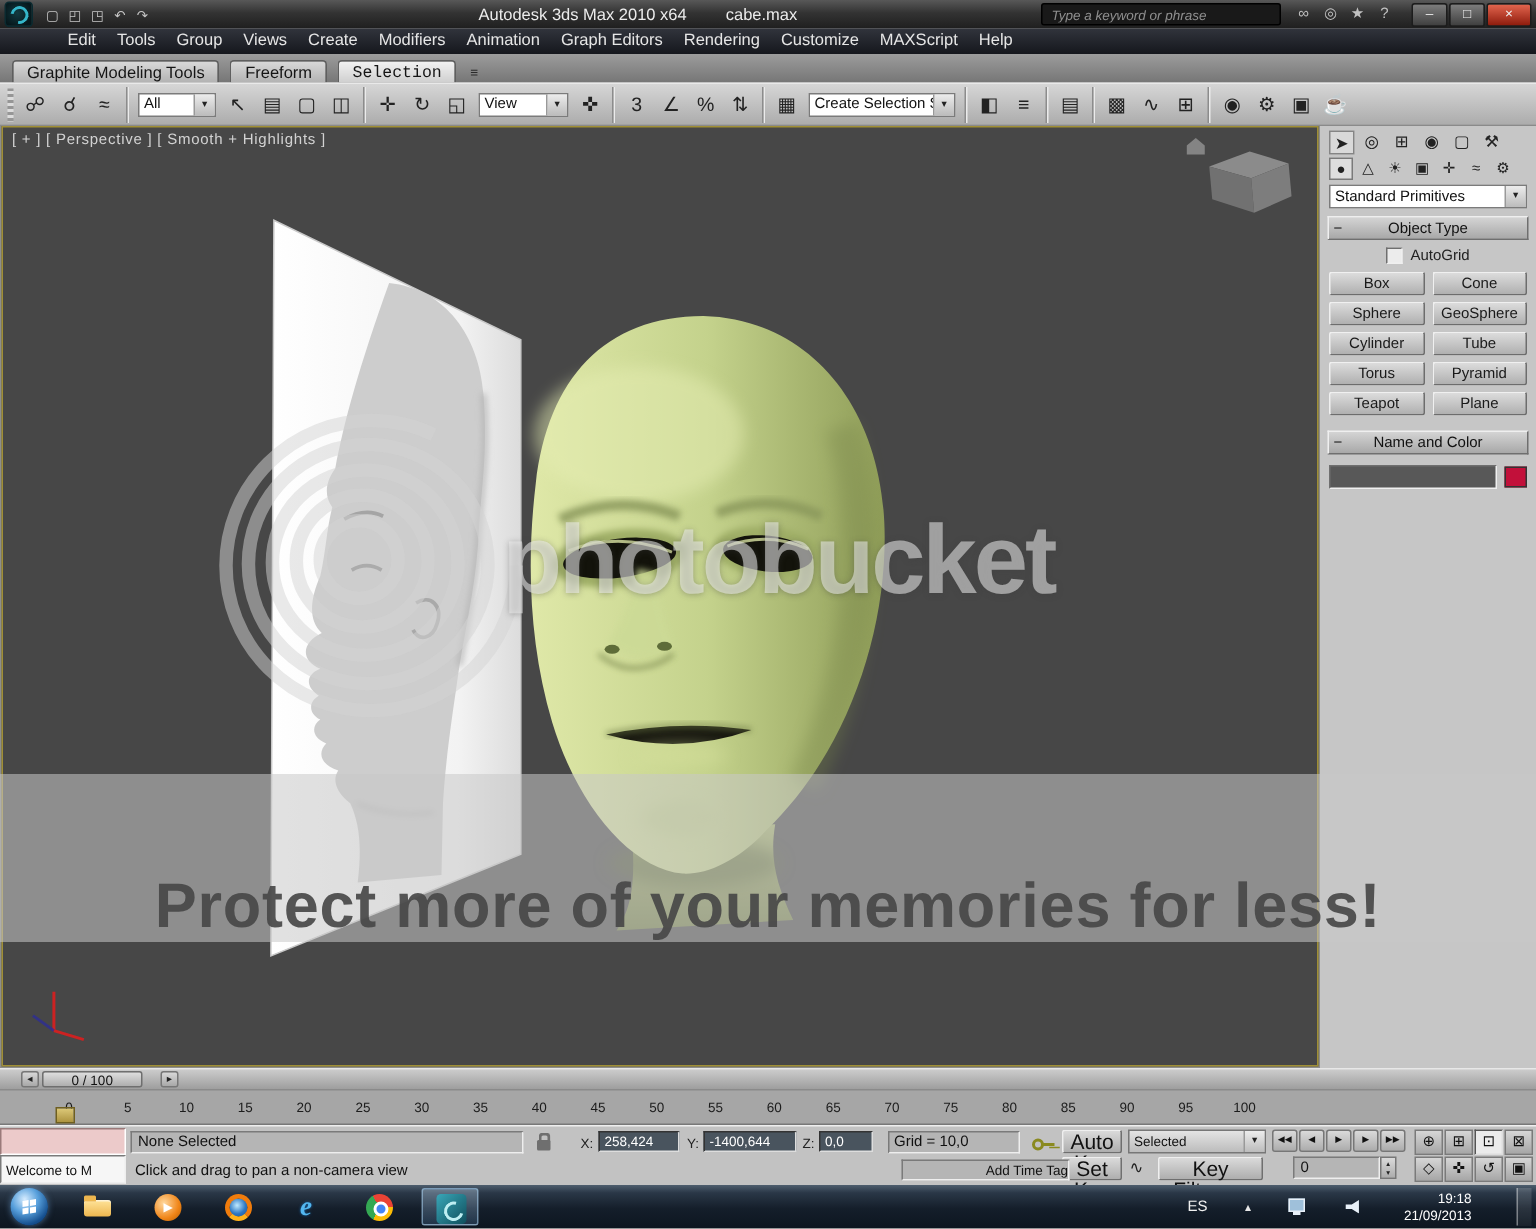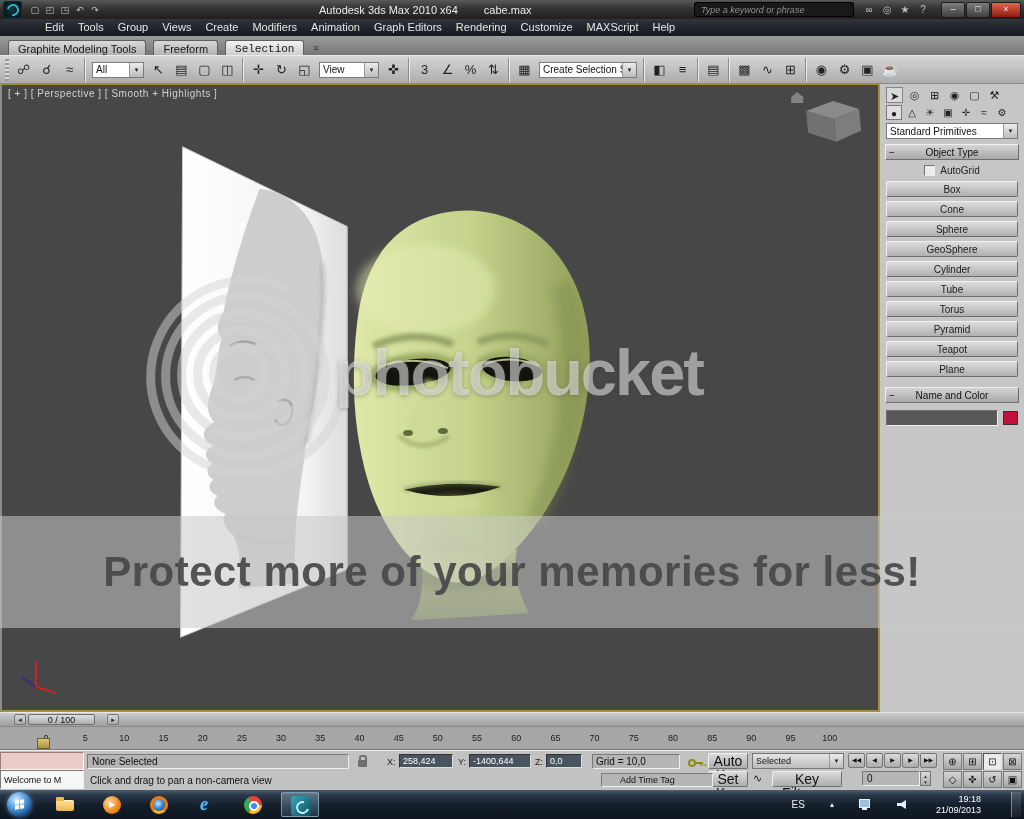--- a/index.html
+++ b/index.html
@@ -62,21 +62,21 @@
   .cp-cats{display:flex;gap:2px;height:17px;align-items:center;padding:0 1px;}
   .cp-cat{width:16px;height:15px;font-size:10px;line-height:15px;text-align:center;color:#222;box-sizing:border-box;}
   .cp-cat.active{background:#dedede;border:1px solid #7a7a7a;}
   .cp-combo{width:132px;margin:2px auto 5px;}
   .rollout-header{height:14px;background:linear-gradient(#d4d4d4,#a8a8a8);border:1px solid;border-color:#efefef #6f6f6f #6f6f6f #efefef;display:flex;align-items:center;margin:3px 0;font-size:10px;}
   .minus{width:12px;text-align:center;color:#111;}
   .rh-title{flex:1;text-align:center;color:#111;padding-right:12px;}
   .autogrid-row{display:flex;align-items:center;justify-content:center;gap:5px;height:15px;}
   .checkbox{width:9px;height:9px;background:#ececec;border:1px solid;border-color:#6f6f6f #efefef #efefef #6f6f6f;}
   .ag-label{font-size:10px;color:#222;}
-  .ot-grid{display:grid;grid-template-columns:1fr;gap:4px 5px;padding:3px 1px 7px;}
+  .ot-grid{display:grid;grid-template-columns:1fr 1fr;gap:4px 5px;padding:3px 1px 7px;}
   .ot-btn{height:16px;background:linear-gradient(#dcdcdc,#b0b0b0);border:1px solid;border-color:#f0f0f0 #6d6d6d #6d6d6d #f0f0f0;border-radius:2px;font-size:10px;color:#1a1a1a;font-family:inherit;padding:0;}
   .nc-row{display:flex;gap:5px;align-items:center;padding:4px 1px;}
   .nc-field{flex:1;height:14px;background:#585858;border:1px solid;border-color:#6f6f6f #efefef #efefef #6f6f6f;}
   .nc-swatch{width:15px;height:14px;border:1px solid #333;box-sizing:border-box;}
 
   
   .trackrow{position:absolute;left:0;top:712px;width:1024px;height:14px;background:linear-gradient(#cccccc,#9e9e9e);border-top:1px solid #e8e8e8;box-sizing:border-box;}
   .ts-btn{position:absolute;top:1px;width:12px;height:11px;background:linear-gradient(#d8d8d8,#a8a8a8);border:1px solid #777;font-size:7px;line-height:10px;text-align:center;color:#222;border-radius:2px;box-sizing:border-box;}
   .ts-prev{left:14px;}
   .ts-next{left:107px;}
@@ -103,21 +103,21 @@
   .key-icon{position:absolute;left:688px;top:7px;width:16px;height:11px;}
   .key-icon::before{content:"";position:absolute;left:0;top:1px;width:8px;height:8px;border:2px solid #8a8a20;border-radius:50%;box-sizing:border-box;}
   .key-icon::after{content:"";position:absolute;left:7px;top:4px;width:8px;height:2px;background:#8a8a20;box-shadow:4px 2px 0 -0.5px #8a8a20;}
   .skey-btn{position:absolute;width:40px;height:16px;background:linear-gradient(#dadada,#aeaeae);border:1px solid;border-color:#efefef #6f6f6f #6f6f6f #efefef;font-size:14px;text-align:center;line-height:14px;color:#111;border-radius:2px;box-sizing:border-box;}
   .auto-key{left:708px;top:2px;}
   .set-key{left:708px;top:20px;}
   .selected-combo{position:absolute;left:752px;top:2px;width:92px;height:16px;display:flex;align-items:center;background:linear-gradient(#e4e4e4,#bcbcbc);border:1px solid #777;box-sizing:border-box;}
   .selected-combo .combo-text{font-size:9px;}
   .key-filters{left:772px;top:20px;width:70px;}
   .tangent-icon{position:absolute;left:753px;top:21px;font-size:11px;color:#222;}
-  .add-time-tag{left:601px;top:22px;width:112px;height:14px;line-height:12px;padding-left:18px;font-size:9px;}
+  .add-time-tag{left:601px;top:22px;width:112px;height:14px;line-height:12px;padding-left:4px;font-size:9px;text-align:right;}
   .prompt-text{position:absolute;left:90px;top:24px;font-size:10px;color:#111;white-space:nowrap;}
   .playback{position:absolute;left:848px;top:2px;display:flex;gap:1px;}
   .pb-btn{width:17px;height:15px;background:linear-gradient(#dadada,#acacac);border:1px solid #777;font-size:6px;line-height:13px;text-align:center;color:#111;border-radius:2px;box-sizing:border-box;}
   .time-field{left:862px;top:20px;width:58px;height:15px;line-height:13px;padding-left:4px;}
   .spin{position:absolute;left:920px;top:20px;width:11px;height:15px;display:flex;flex-direction:column;align-items:center;justify-content:center;font-size:5px;line-height:6px;color:#222;background:linear-gradient(#dadada,#acacac);border:1px solid #777;box-sizing:border-box;}
   .navgrid{position:absolute;right:2px;top:2px;display:grid;grid-template-columns:repeat(4,19px);grid-auto-rows:17px;gap:1px;}
   .nav-btn{background:linear-gradient(#d6d6d6,#a6a6a6);border:1px solid #7a7a7a;font-size:10px;line-height:15px;text-align:center;color:#111;box-sizing:border-box;}
   .nav-btn.active{background:#ebebeb;border-color:#555 #ddd #ddd #555;}
 
   
@@ -141,21 +141,21 @@
   .lang-label{font-size:10px;color:#f0f0f0;}
   .tray-up{font-size:8px;color:#e8e8e8;}
   .net-icon{width:13px;height:12px;position:relative;}
   .net-icon::before{content:"";position:absolute;left:0;top:0;width:9px;height:7px;border:1px solid #e8f0f8;background:#9fc0da;}
   .net-icon::after{content:"";position:absolute;left:3px;top:9px;width:5px;height:2px;background:#e8f0f8;}
   .vol-icon{width:12px;height:10px;background:#e8f0f8;clip-path:polygon(0 35%,35% 35%,75% 5%,75% 95%,35% 65%,0 65%);}
   .clock{display:flex;flex-direction:column;align-items:flex-end;font-size:9px;line-height:11px;color:#fff;margin:0 2px;}
   .show-desktop{width:9px;height:25px;background:linear-gradient(rgba(255,255,255,.15),rgba(255,255,255,.05));border-left:1px solid rgba(255,255,255,.4);margin-left:3px;}
 
   
-  .wm-band{position:absolute;left:0;top:516px;width:1024px;height:112px;background:rgba(200,200,200,.55);display:flex;align-items:center;justify-content:center;z-index:40;pointer-events:none;}
+  .wm-band{position:absolute;left:0;top:516px;width:1024px;height:112px;background:rgba(200,200,200,.55);display:flex;align-items:flex-end;justify-content:center;z-index:40;pointer-events:none;}
   .wm-band span{font-size:42px;font-weight:600;color:rgba(72,72,72,.92);letter-spacing:.5px;white-space:nowrap;}
 </style>
 </head>
 <body>
 
 <div class="screen">
 
   <div class="titlebar">
     <span class="max-logo"></span>
     <div class="qat">

